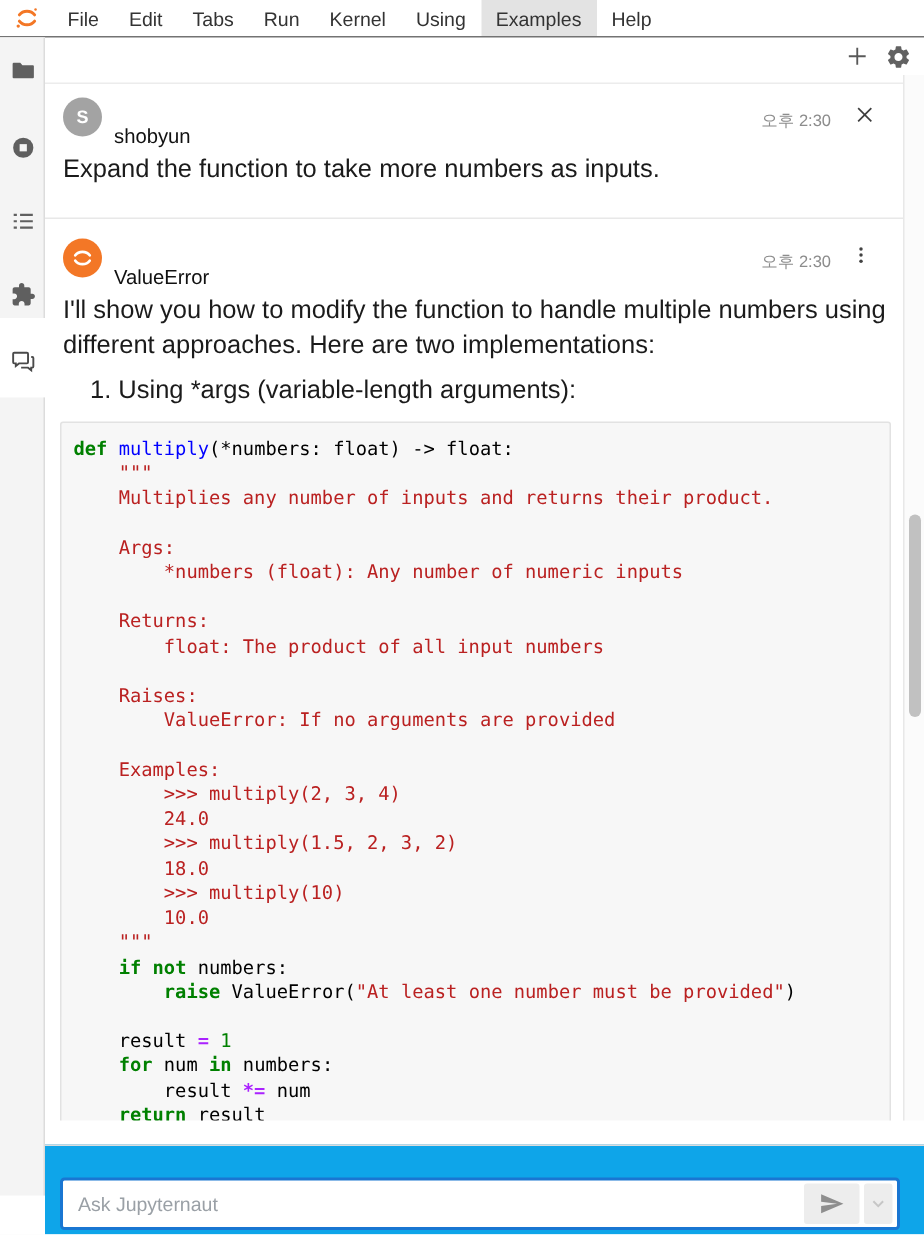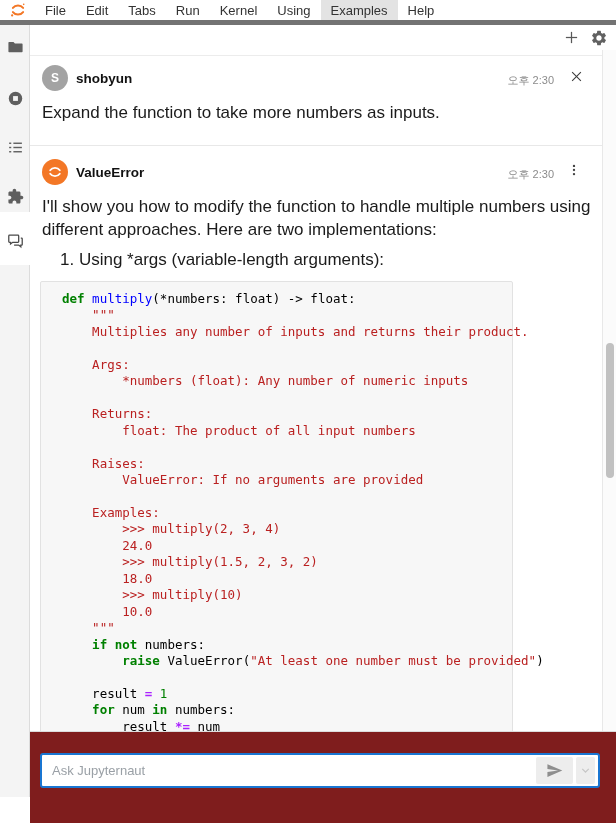--- a/index.html
+++ b/index.html
@@ -2,21 +2,21 @@
 <html><head>
 <meta charset="utf-8">
 <style>
   * { margin:0; padding:0; box-sizing:border-box; }
   html,body { background:#fff; }
   .app { position:relative; width:616px; height:823px; background:#fff; overflow:hidden;
          font-family:"Liberation Sans", sans-serif; color:#1b1b1b; }
 
   
   .menubar { position:absolute; top:0; left:0; right:0; height:25px; background:#fff;
-             border-bottom:5px solid #737373; display:flex; align-items:stretch; }
+             border-bottom:1px solid #737373; display:flex; align-items:stretch; }
   .logo-wrap { display:flex; align-items:center; padding:0 8px 0 9px; }
   .menu-item { display:flex; align-items:center; padding:0 10px; font-size:13px; color:#333; cursor:default; }
   .menu-item.active { background:#e3e3e3; }
 
   
   .sidebar { position:absolute; top:25px; left:0; width:30px; bottom:0; background:#fff; }
   .sb-seg { position:absolute; left:0; width:30px; background:#f4f4f4; border-right:1px solid #dcdcdc; }
   .sb-icon { position:absolute; left:7px; width:17px; height:17px; color:#5f5f5f; }
   .sb-icon svg { display:block; width:17px; height:17px; }
 
@@ -24,48 +24,48 @@
   .tb-icon { position:absolute; color:#5c5c5c; }
   .tb-icon svg { display:block; }
 
   
   .messages { position:absolute; top:55px; left:30px; width:572px; height:692px;
               border-top:1px solid #ececec; overflow:hidden; background:#fff; }
   .avatar { position:absolute; width:26px; height:26px; border-radius:50%;
             display:flex; align-items:center; justify-content:center; }
   .avatar.user { background:#a3a3a3; color:#fff; font-size:12px; font-weight:bold; }
   .avatar.bot { background:#f37726; }
-  .msg-name { position:absolute; font-size:13.5px; font-weight:bold; color:#111; }
+  .msg-name { position:absolute; font-size:13.5px; font-weight:normal; color:#111;margin-top:12px; }
   .msg-time { position:absolute; font-size:11px; color:#8c8c8c; }
   .msg-body { position:absolute; font-size:17px; color:#1b1b1b; line-height:23px; }
   .divider { position:absolute; left:0; right:0; height:1px; background:#e8e8e8; }
   .icon-btn { position:absolute; cursor:pointer; color:#3c3c3c; }
 
   
-  .code-block { position:absolute; left:10px; top:225px; width:473px;
+  .code-block { position:absolute; left:10px; top:225px; width:554px;
                 background:#f7f7f7; border:1px solid #e2e2e2; border-radius:2px;
-                padding:9px 21px; font-family:"DejaVu Sans Mono", monospace;
+                padding:9px 8px; font-family:"DejaVu Sans Mono", monospace;
                 font-size:12.5px; line-height:16.45px; white-space:pre; color:#000; }
   .cl { min-height:16.45px; }
   .tk-k { color:#008000; font-weight:bold; }
   .tk-f { color:#0000ff; }
   .tk-s { color:#ba2121; }
   .tk-n { color:#008000; }
   .tk-o { color:#aa22ff; font-weight:bold; }
   .tk-p { color:#000; }
 
   
   .scroll-track { position:absolute; top:50px; right:0; width:14px; height:697px;
                   background:#fbfbfb; border-left:1px solid #e8e8e8; }
   .scroll-thumb { position:absolute; top:293px; left:3px; width:8px; height:135px;
                   background:#c1c1c1; border-radius:4px; }
 
   
-  .chat-footer { position:absolute; left:30px; right:0; bottom:0; height:92px;
-                 background:#7f1d1d; border-top:1px solid #dcdcdc;margin-top:42px; }
+  .chat-footer { position:absolute; left:30px; right:0; bottom:0; height:60px;
+                 background:#0ea5e9; border-top:1px solid #dcdcdc;margin-top:42px; }
   .prompt-box { position:absolute; left:10px; top:21px; width:560px; height:35px;
                 border:2px solid #1976d2; border-radius:3px; background:#fff;
                 display:flex; align-items:center; }
   .prompt-input { flex:1; border:none; outline:none; font-family:"Liberation Sans",sans-serif;
                   font-size:13px; color:#333; padding:0 10px; background:transparent; min-width:0; }
   .prompt-input::placeholder { color:#9aa0a6; }
   .btn { height:27px; background:#ededed; border-radius:2px; display:flex;
          align-items:center; justify-content:center; cursor:pointer; }
   .send-btn { width:37px; margin-right:3px; }
   .model-btn { width:19px; margin-right:3px; }

